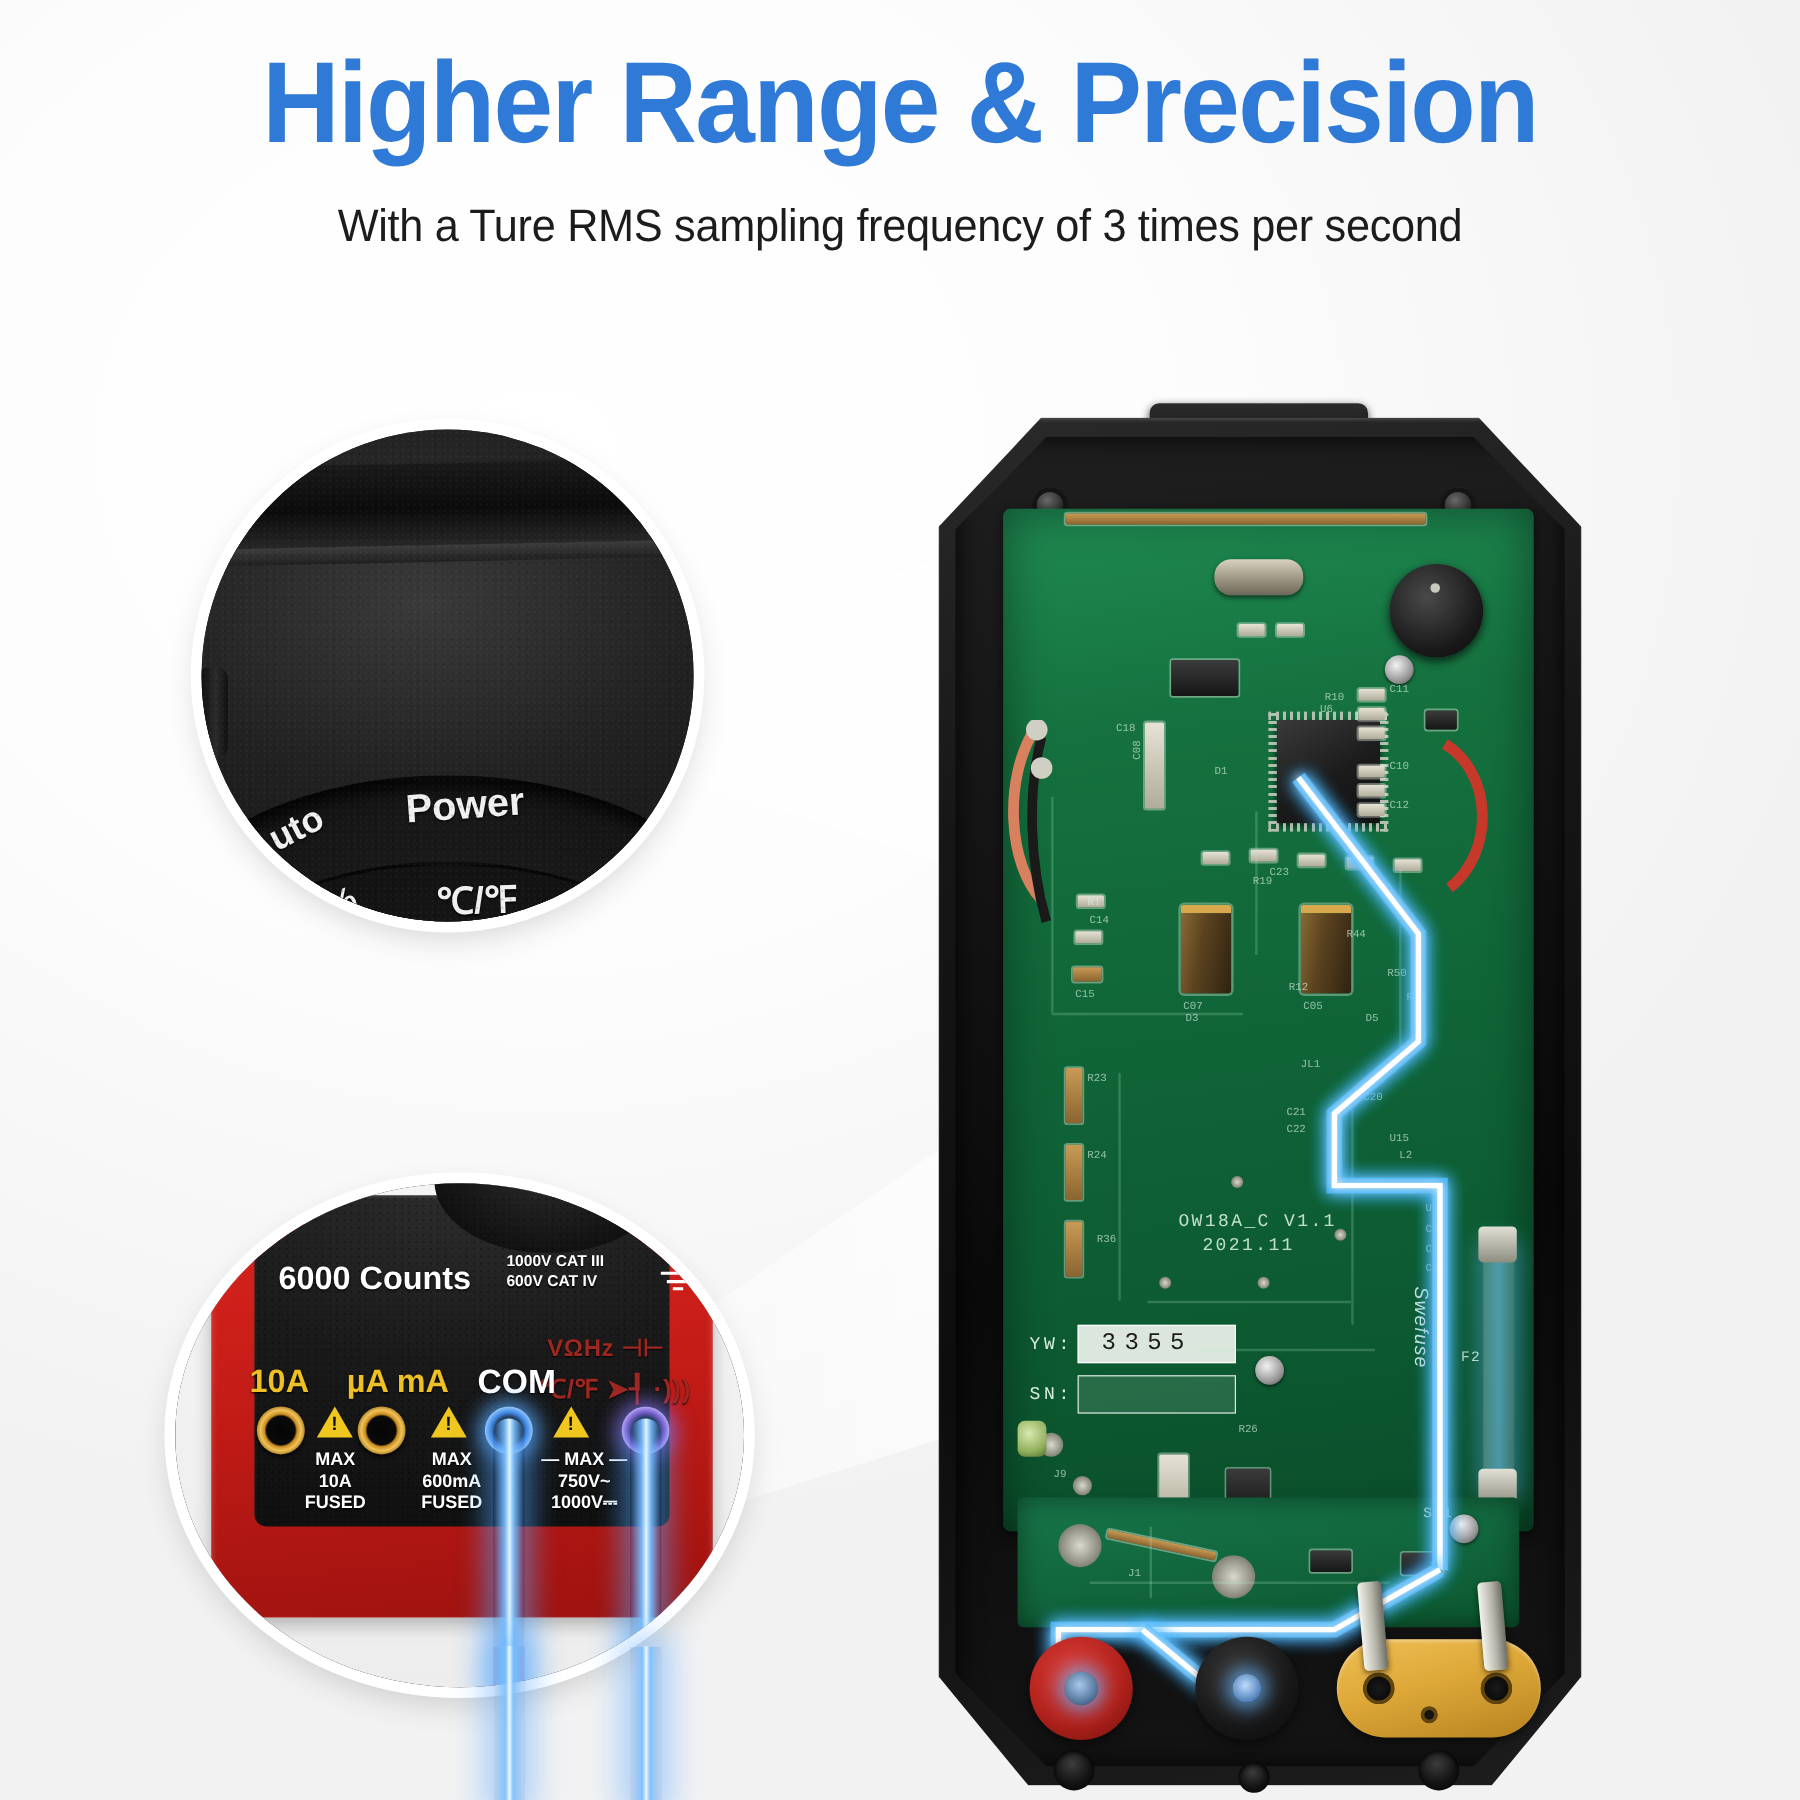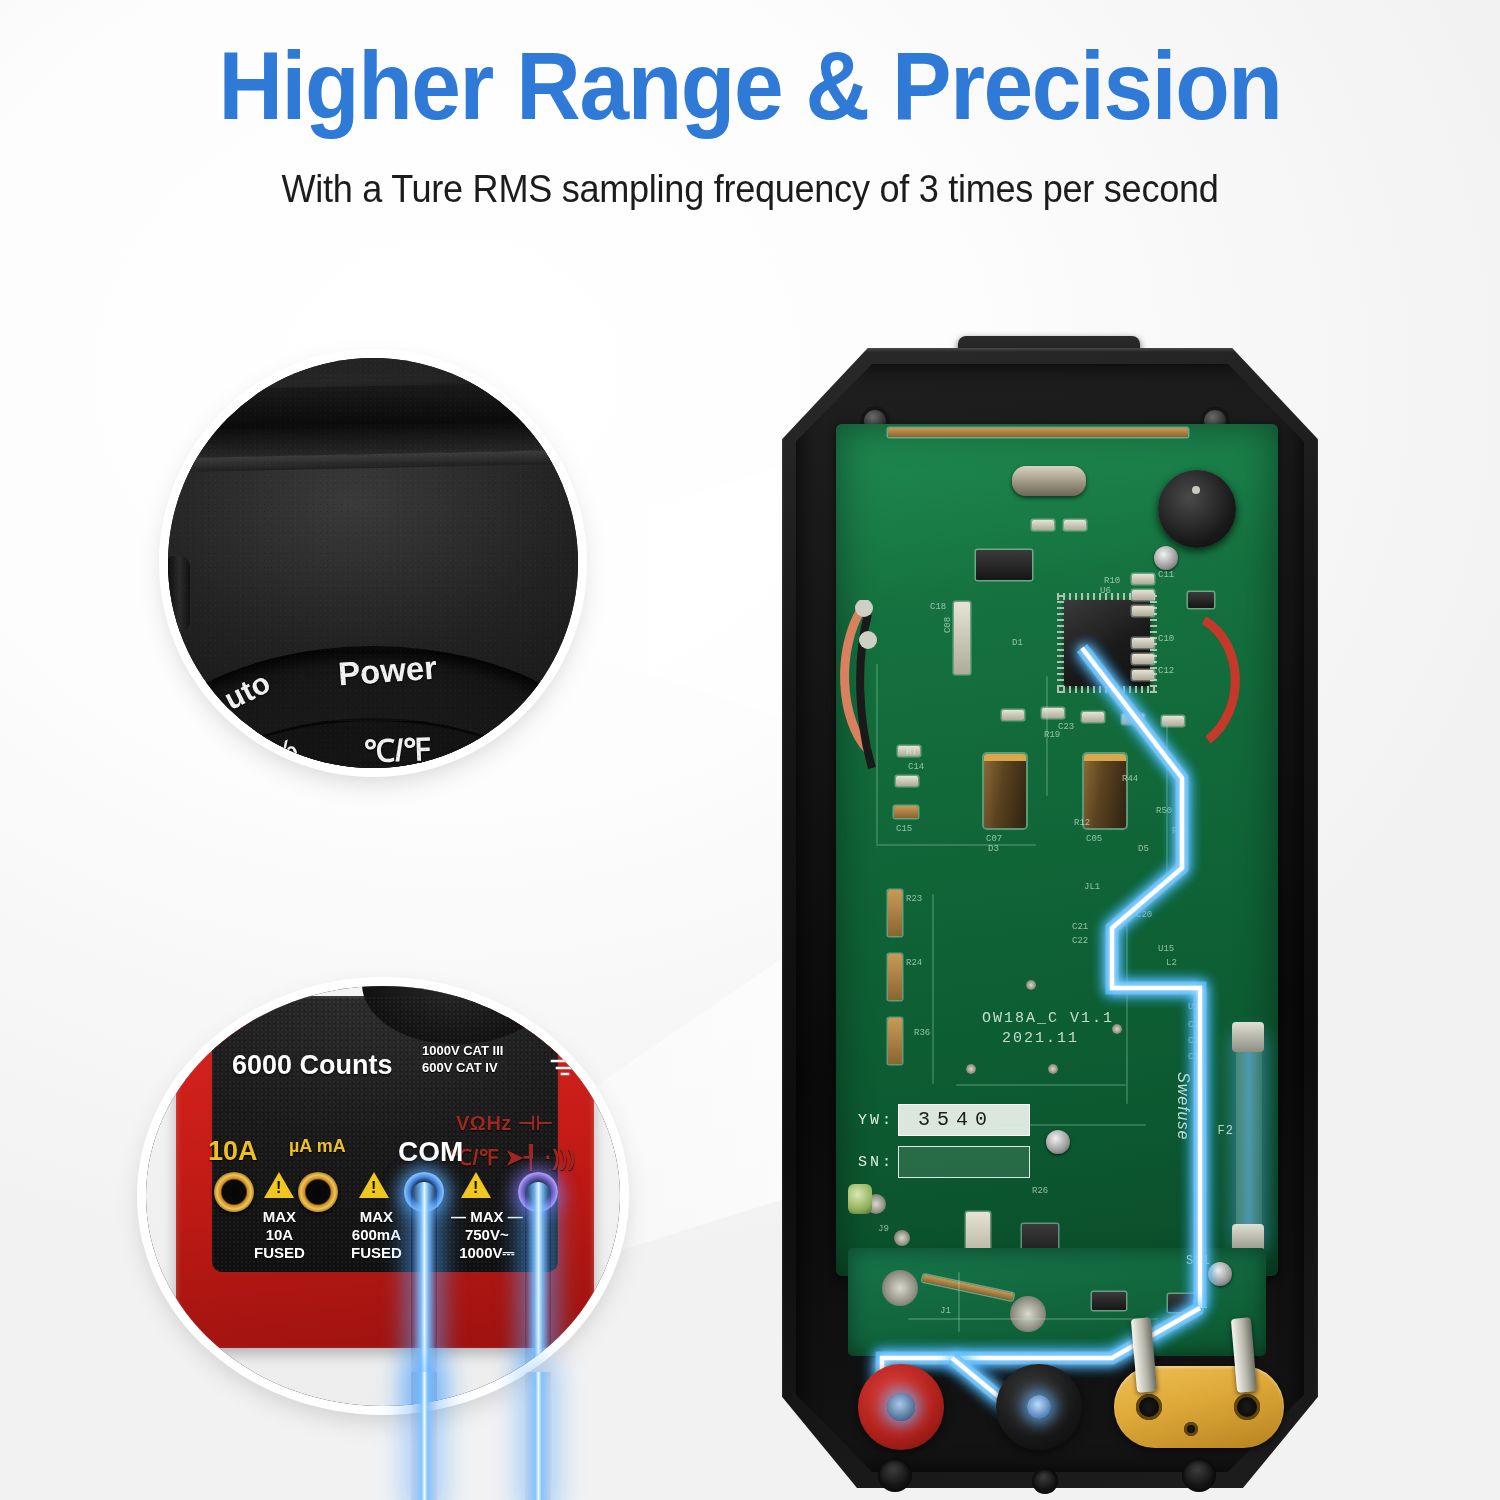--- a/index.html
+++ b/index.html
@@ -254,21 +254,21 @@
     letter-spacing: 0.5px;
     text-shadow: 0 1px 1px #000;
   }
   .t-red2 {
     left: 304px; top: 155px;
     font-size: 22px; font-weight: bold; color: #9e2820;
     letter-spacing: 0.5px;
     text-shadow: 0 1px 1px #000;
   }
   .t-10a  { left: 62px;  top: 150px; font-size: 27px; font-weight: bold; color: #efc023; text-shadow: 0 1px 2px #000; }
-  .t-ua   { left: 143px; top: 150px; font-size: 18px; font-weight: bold; color: #efc023; text-shadow: 0 1px 2px #000; }
+  .t-ua   { left: 143px; top: 150px; font-size: 27px; font-weight: bold; color: #efc023; text-shadow: 0 1px 2px #000; }
   .t-com  { left: 252px; top: 150px; font-size: 28px; font-weight: bold; color: #fff;    text-shadow: 0 1px 2px #000; }
 
   .jackhole {
     position: absolute;
     width: 40px; height: 40px;
     border-radius: 50%;
     z-index: 3;
   }
   .jackhole.gold {
     background:
@@ -785,21 +785,21 @@
       </svg>
 
       <div class="silver-screw" style="left:318px; top:122px;"></div>
       <div class="silver-screw" style="left:210px; top:706px;"></div>
 
       <span class="silk big" style="left:146px; top:586px;">OW18A_C   V1.1</span>
       <span class="silk big" style="left:166px; top:606px;">2021.11</span>
 
       <span class="sn-lbl" style="left:22px;  top:688px;">YW:</span>
       <div class="sn-box" style="left:62px;  top:680px; width:132px; height:32px;"></div>
-      <span class="sn-val" style="left:82px;  top:684px;">3540</span>
+      <span class="sn-val" style="left:82px;  top:684px;">3355</span>
 
       <span class="sn-lbl" style="left:22px;  top:730px;">SN:</span>
       <div class="sn-box" style="left:62px;  top:722px; width:132px; height:32px; background:rgba(242,246,240,0.12); border:1px solid rgba(255,255,255,0.85);"></div>
       <span class="sn-val" style="left:82px;  top:726px;"></span>
 
       <div class="fuse"></div>
       <div class="fuse-cap" style="top:598px;"></div>
       <div class="fuse-cap" style="top:800px;"></div>
       <span class="fuse-label">Swefuse</span>
       <span class="silk mid" style="right:44px; top:700px;">F2</span>

